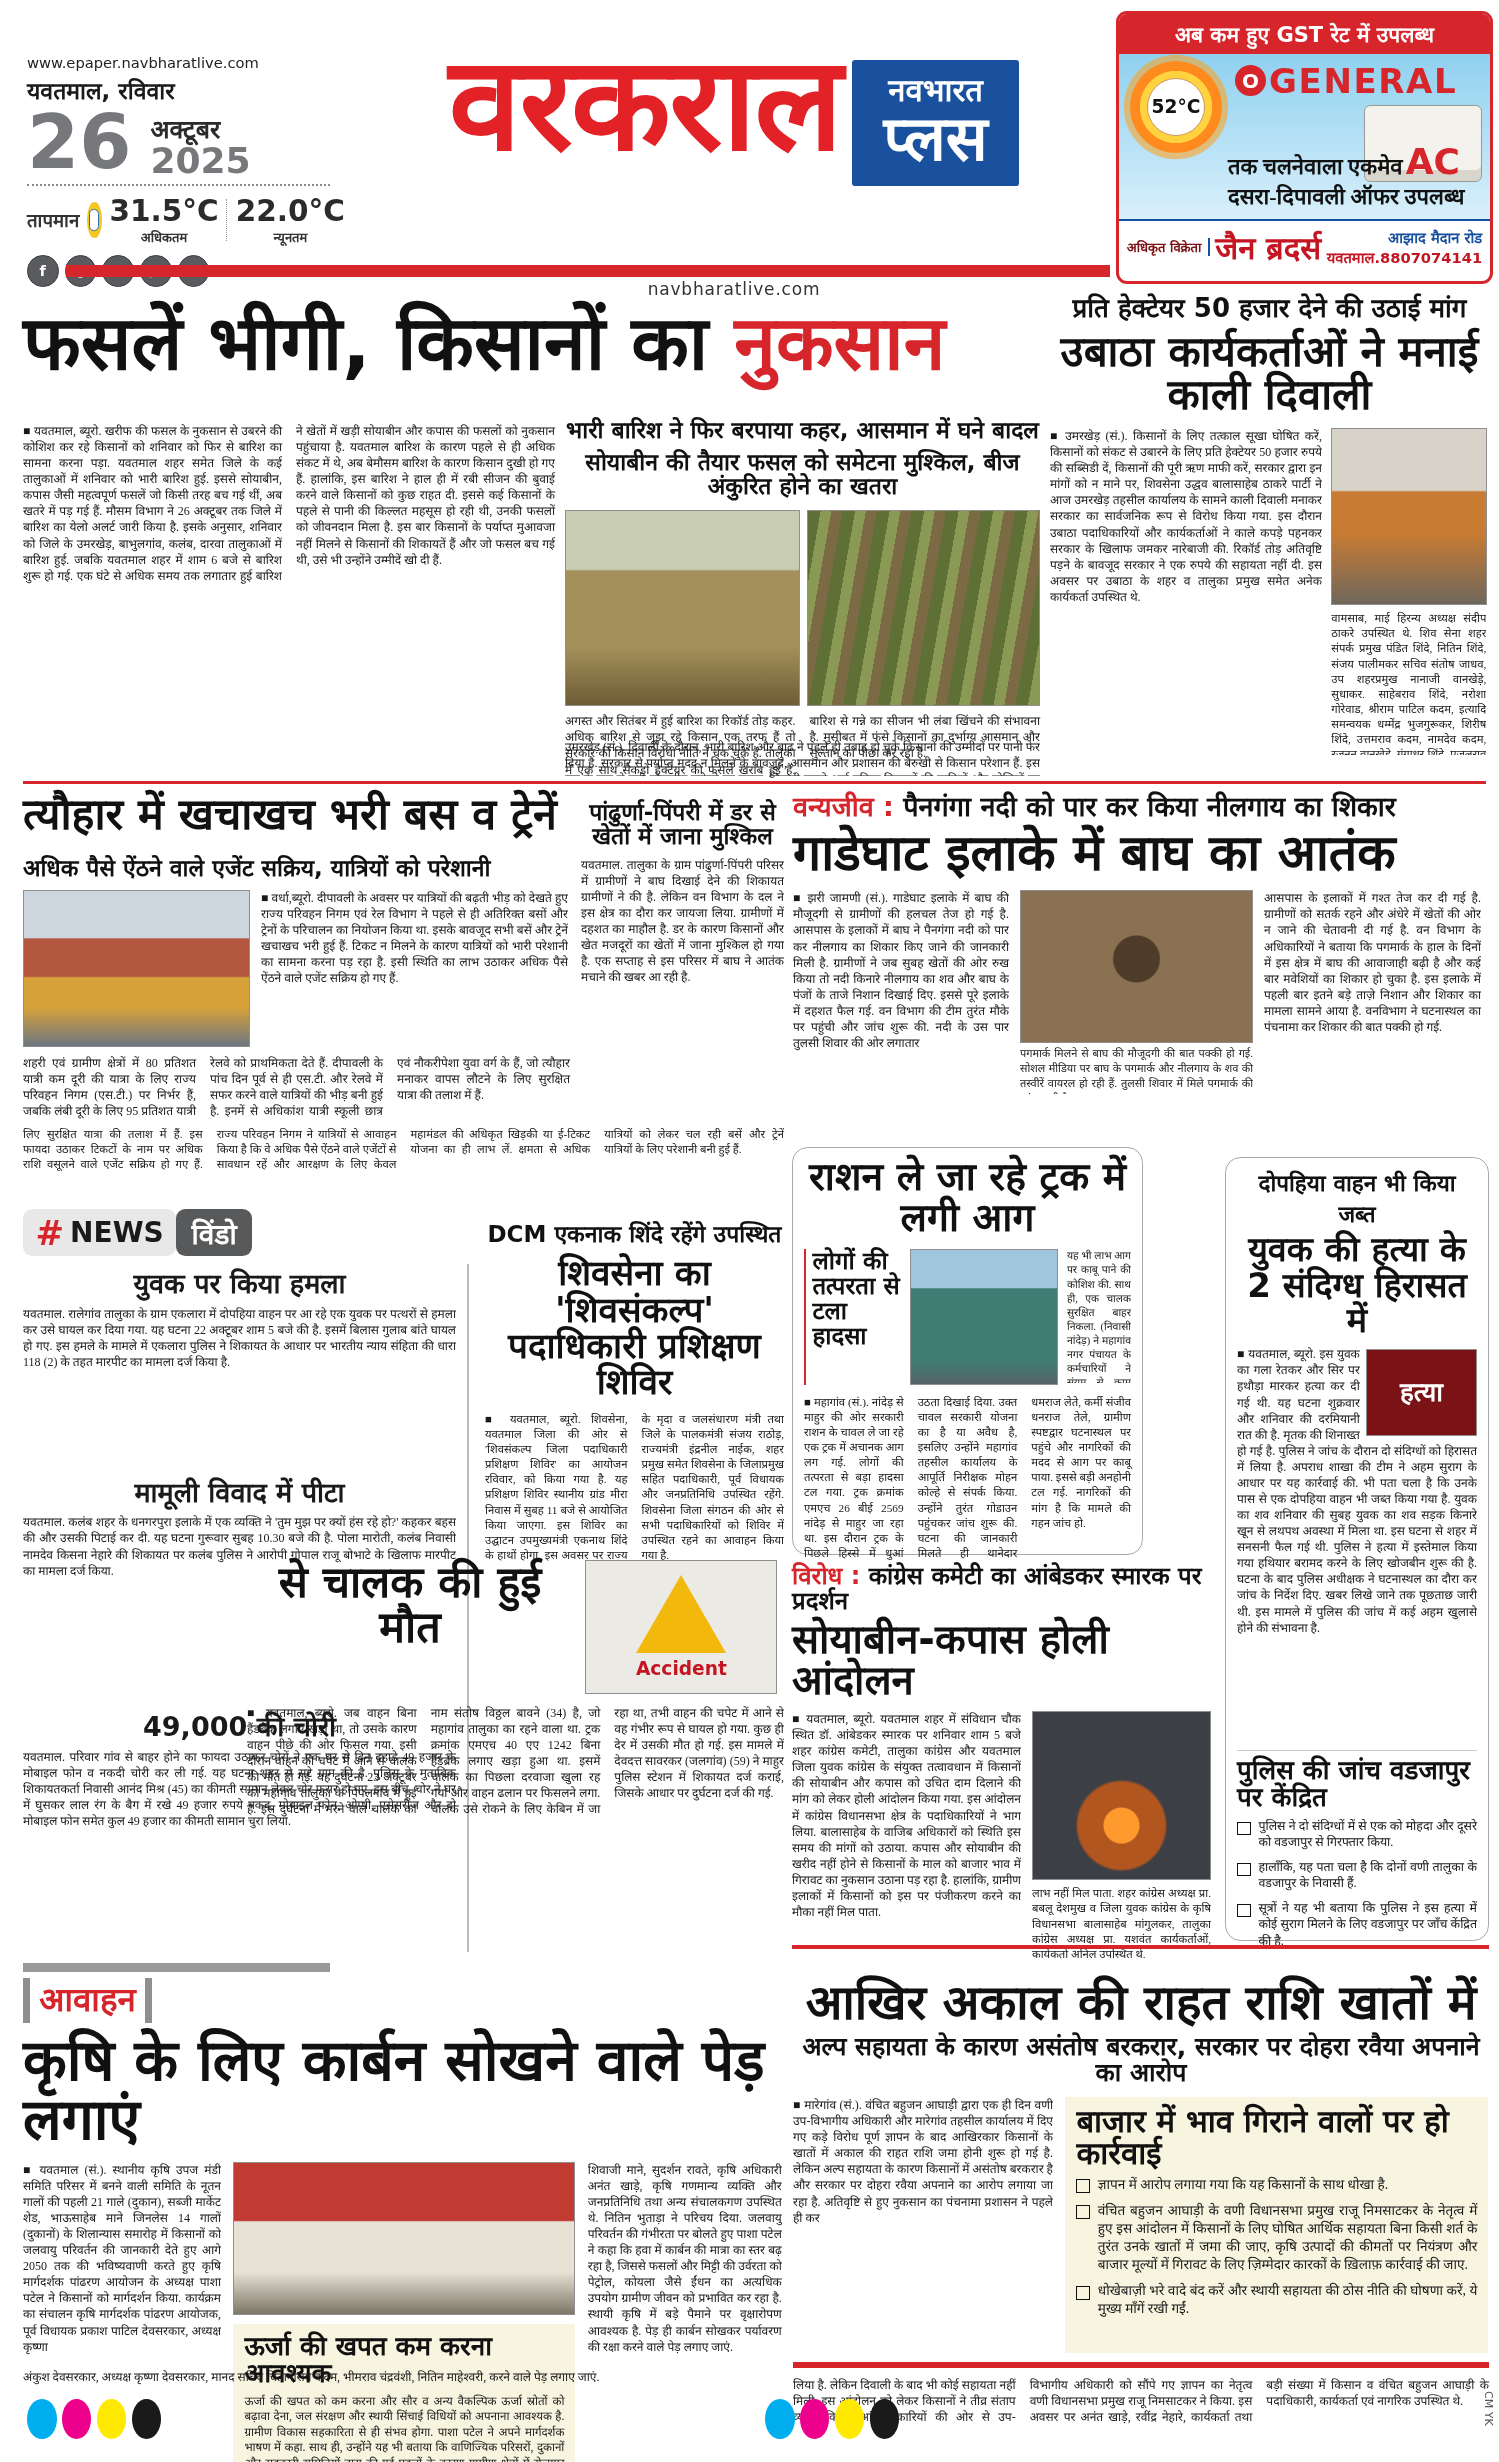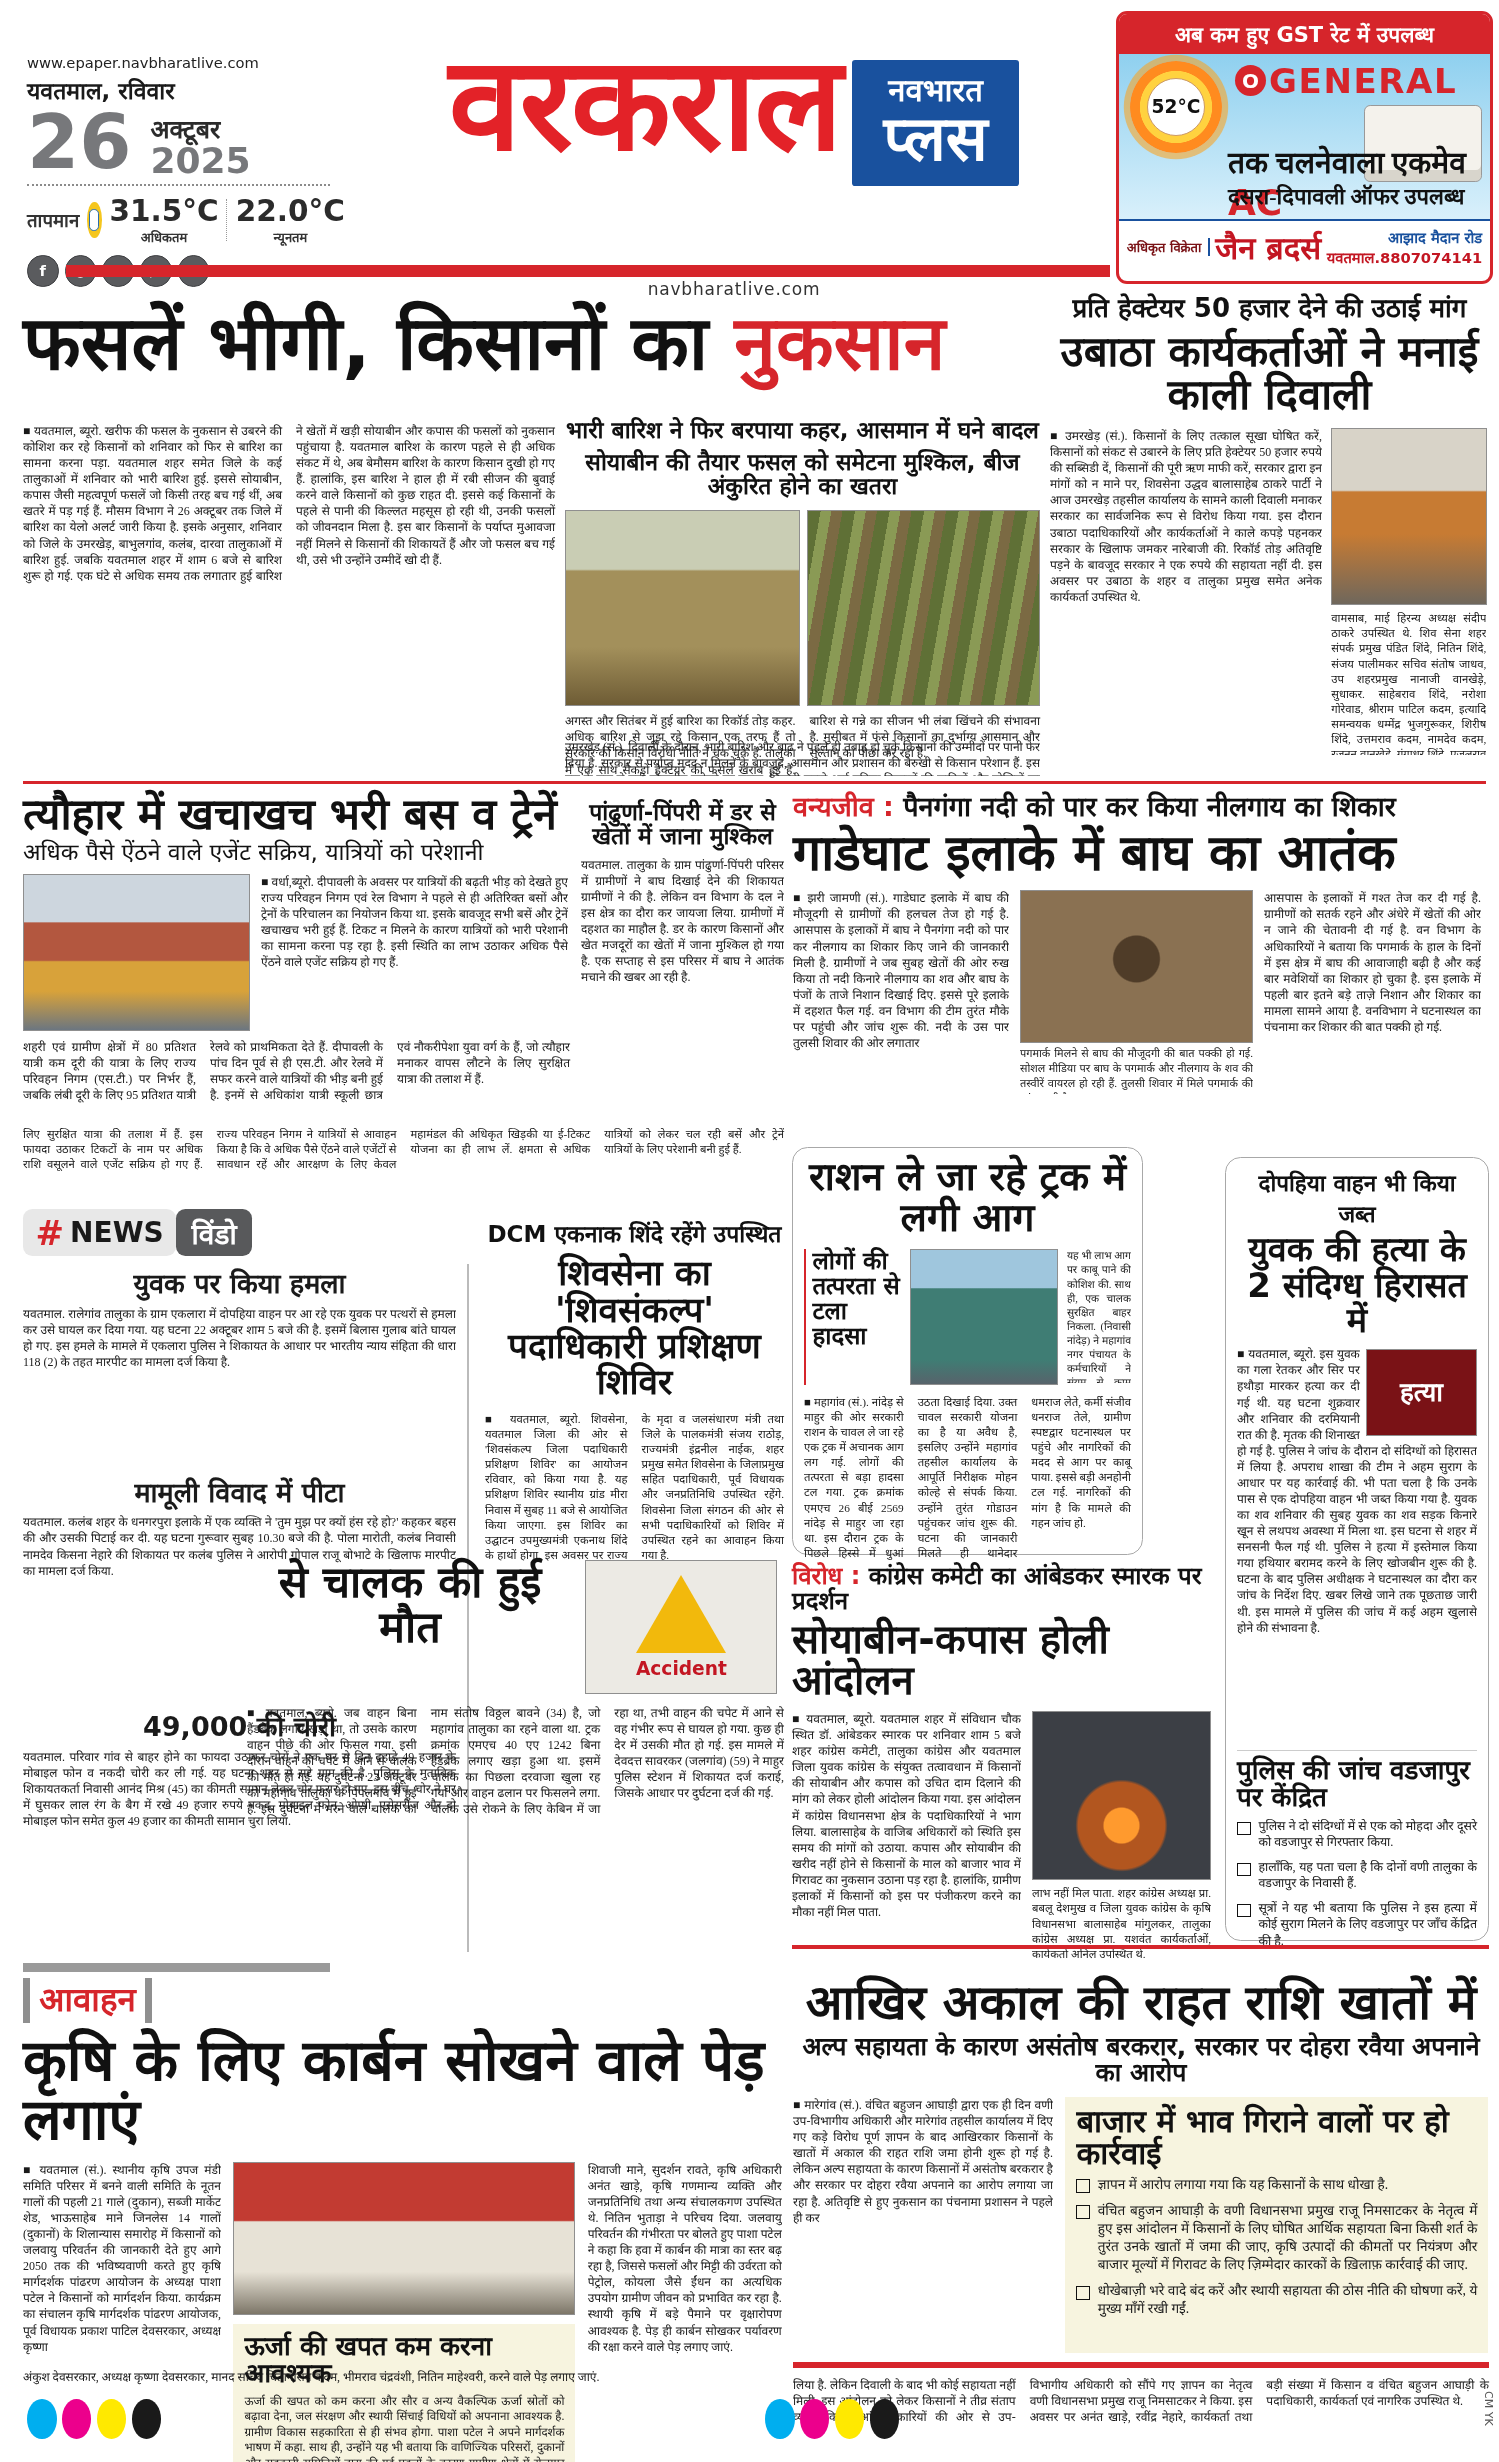--- a/index.html
+++ b/index.html
@@ -41,21 +41,21 @@
        background:radial-gradient(circle,#ffd23f 0 55%,#ff8b1f 56% 100%);
        box-shadow:0 0 0 6.2px rgba(255,160,20,.55);display:flex;align-items:center;justify-content:center;}
   .sun-in{width:56px;height:56px;border-radius:50%;background:#fff;display:flex;align-items:center;
        justify-content:center;font-weight:900;font-size:18.6px;color:#111;border:1.6px solid #c96;}
   .brand{color:#d6252b;font-weight:900;font-size:34px;letter-spacing:1.6px;
        font-family:"DejaVu Sans",sans-serif;}
   .ogen-o{display:inline-flex;width:31px;height:31px;border-radius:50%;background:#d6252b;color:#fff;
        align-items:center;justify-content:center;font-size:20px;font-weight:900;margin-right:3.1px;}
   .acunit{position:absolute;right:7.8px;top:51px;width:116px;height:75px;background:#f4f2ec;
        border:0.8px solid #999;border-radius:6.2px;box-shadow:inset 0 -11px 0 #d8d5cc;}
-  .ad-l1{font-size:30px;font-weight:900;color:#111;}
+  .ad-l1{font-size:22px;font-weight:900;color:#111;}
   .ad-ac{color:#d6252b;font-weight:900;font-size:36px;font-family:"DejaVu Sans",sans-serif;}
   .ad-bot{border-top:2.3px solid #19519e;background:#fff;display:flex;align-items:center;
        justify-content:space-between;padding:3.1px 7.8px;height:45px;}
   
   .nw-pill{background:#e8e8e8;border-radius:9.3px;padding:3.1px 12.4px;display:flex;align-items:center;gap:6.2px;}
   .nw-dark{background:#58595b;border-radius:9.3px;color:#fff;padding:4.7px 15.5px;font-weight:800;font-size:28px;}
   .nw-title{font-size:27px;font-weight:900;text-align:center;
        font-family:"DejaVu Sans","Liberation Sans",sans-serif;margin:7.8px 0 4.7px;}
   .sq{flex:0 0 11.6px;width:11.6px;height:11.6px;border:1.9px solid #111;margin-top:3.9px;}
   .blt{display:flex;gap:7.8px;margin-bottom:7.8px;}
@@ -169,21 +169,21 @@
         <div class="photo" style="width:154px;height:175px;background:linear-gradient(180deg,#d8d3c8 0 35%,#c77b33 36% 60%,#6f675c);"></div>
         <div class="body-t" style="height:144px;overflow:hidden;margin-top:6.2px;font-size:11.3px;">वामसाब, माई हिरन्य अध्यक्ष संदीप ठाकरे उपस्थित थे. शिव सेना शहर संपर्क प्रमुख पंडित शिंदे, नितिन शिंदे, संजय पालीमकर सचिव संतोष जाधव, उप शहरप्रमुख नानाजी वानखेड़े, सुधाकर. साहेबराव शिंदे, नरोशा गोरेवाड, श्रीराम पाटिल कदम, इत्यादि समन्वयक धम्मेंद्र भुजगुरूकर, शिरीष शिंदे, उत्तमराव कदम, नामदेव कदम, रजनन वानखेड़े, गंगाधर शिंदे, एजलराव कदम, अमोल धुमाले समेत बड़ी संख्या में शिवसैनिक एवं ग्रामीण उपस्थित थे.</div>
       </div>
     </div>
   </div>
 
   <div class="abs rule-red" style="left:23px;top:781px;width:1463px;height:3.1px;"></div>
 
   <div class="abs" style="left:23px;top:792px;width:547px;">
     <div class="hl" style="font-size:43px;">त्यौहार में खचाखच भरी बस व ट्रेनें</div>
-    <div class="hl" style="font-size:23px;font-weight:400;margin-top:4px;">अधिक पैसे ऐंठने वाले एजेंट सक्रिय, यात्रियों को परेशानी</div>
+    <div class="hl" style="font-size:23px;font-weight:700;margin-top:20px;">अधिक पैसे ऐंठने वाले एजेंट सक्रिय, यात्रियों को परेशानी</div>
     <div style="display:flex;gap:11px;margin-top:9.3px;">
       <div class="photo" style="width:225px;height:155px;background:linear-gradient(180deg,#cdd6de 0 30%,#b3573f 31% 55%,#d8a23a 56% 75%,#6c7680);"></div>
       <div class="body-t" style="width:307px;height:155px;overflow:hidden;">■ वर्धा,ब्यूरो. दीपावली के अवसर पर यात्रियों की बढ़ती भीड़ को देखते हुए राज्य परिवहन निगम एवं रेल विभाग ने पहले से ही अतिरिक्त बसों और ट्रेनों के परिचालन का नियोजन किया था. इसके बावजूद सभी बसें और ट्रेनें खचाखच भरी हुई हैं. टिकट न मिलने के कारण यात्रियों को भारी परेशानी का सामना करना पड़ रहा है. इसी स्थिति का लाभ उठाकर अधिक पैसे ऐंठने वाले एजेंट सक्रिय हो गए हैं.</div>
     </div>
     <div class="body-t cols3" style="margin-top:7.8px;height:147px;">शहरी एवं ग्रामीण क्षेत्रों में 80 प्रतिशत यात्री कम दूरी की यात्रा के लिए राज्य परिवहन निगम (एस.टी.) पर निर्भर हैं, जबकि लंबी दूरी के लिए 95 प्रतिशत यात्री रेलवे को प्राथमिकता देते हैं. दीपावली के पांच दिन पूर्व से ही एस.टी. और रेलवे में सफर करने वाले यात्रियों की भीड़ बनी हुई है. इनमें से अधिकांश यात्री स्कूली छात्र एवं नौकरीपेशा युवा वर्ग के हैं, जो त्यौहार मनाकर वापस लौटने के लिए सुरक्षित यात्रा की तलाश में हैं.</div>
   </div>
 
   <div class="abs" style="left:581px;top:801px;width:203px;">
     <div class="hl center" style="font-size:23px;font-weight:800;">पांढुर्णा-पिंपरी में डर से खेतों में जाना मुश्किल</div>
     <div class="body-t" style="margin-top:7.8px;height:233px;overflow:hidden;">यवतमाल. तालुका के ग्राम पांढुर्णा-पिंपरी परिसर में ग्रामीणों ने बाघ दिखाई देने की शिकायत ग्रामीणों ने की है. लेकिन वन विभाग के दल ने इस क्षेत्र का दौरा कर जायजा लिया. ग्रामीणों में दहशत का माहौल है. डर के कारण किसानों और खेत मजदूरों का खेतों में जाना मुश्किल हो गया है. एक सप्ताह से इस परिसर में बाघ ने आतंक मचाने की खबर आ रही है.</div>

